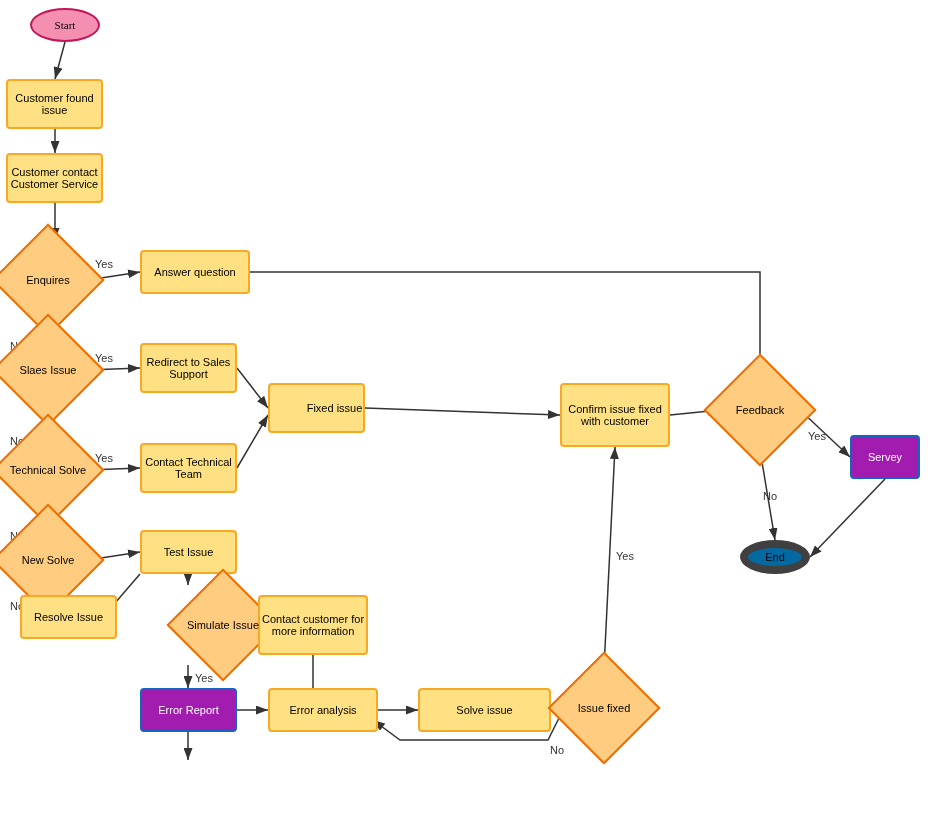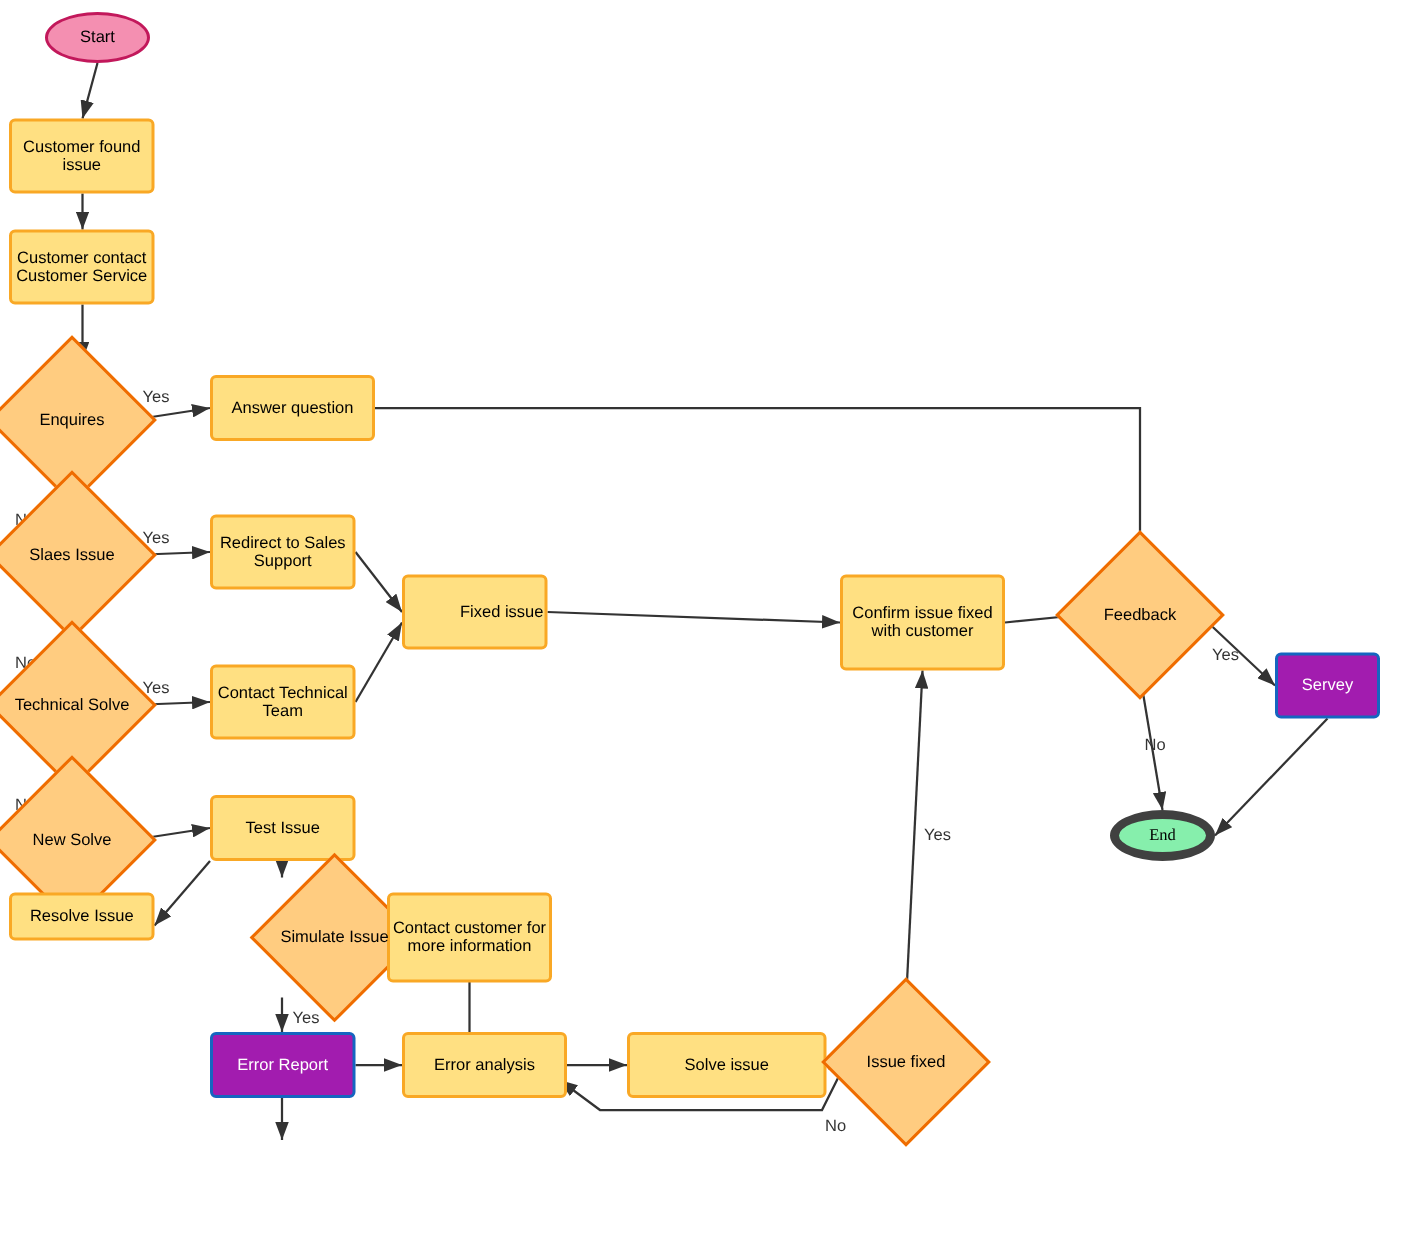--- a/index.html
+++ b/index.html
@@ -35,26 +35,26 @@
     .rect-blue {
       background: #a21caf;
       border: 2px solid #1565C0;
       border-radius: 4px;
       color: #fff;
     }
     .oval-pink {
       background: #F48FB1;
       border: 2px solid #C2185B;
       border-radius: 50%;
+      font-family: Liberation Serif, serif;
     }
     .oval-light {
-      background: #86efac;
-      border: 6px solid #404040;
+      background: #0369a1;
+      border: 8px solid #404040;
       border-radius: 50%;
-      font-family: Liberation Serif, serif;
     }
     .diamond {
       width: 80px;
       height: 80px;
       position: absolute;
       display: flex;
       align-items: center;
       justify-content: center;
       text-align: center;
       font-size: 11px;
@@ -202,21 +202,21 @@
 
 <div class="diamond" style="left:8px;top:520px;width:80px;height:80px;">
   <div class="diamond-inner"></div>
   <span class="diamond-text">New Solve</span>
 </div>
 
 <div class="node rect-yellow" style="left:140px;top:530px;width:97px;height:44px;position:absolute;">
   <span>Test Issue</span>
 </div>
 
-<div class="node rect-yellow" style="left:6px;top:595px;width:97px;height:32px;position:absolute;">
+<div class="node rect-yellow" style="left:20px;top:595px;width:97px;height:44px;position:absolute;">
   <span>Resolve Issue</span>
 </div>
 
 <div class="diamond" style="left:148px;top:585px;width:80px;height:80px;margin-left:35px;">
   <div class="diamond-inner"></div>
   <span class="diamond-text">Simulate Issue</span>
 </div>
 
 <div class="node rect-yellow" style="left:258px;top:595px;width:110px;height:60px;position:absolute;">
   <span>Contact customer for more information</span>

